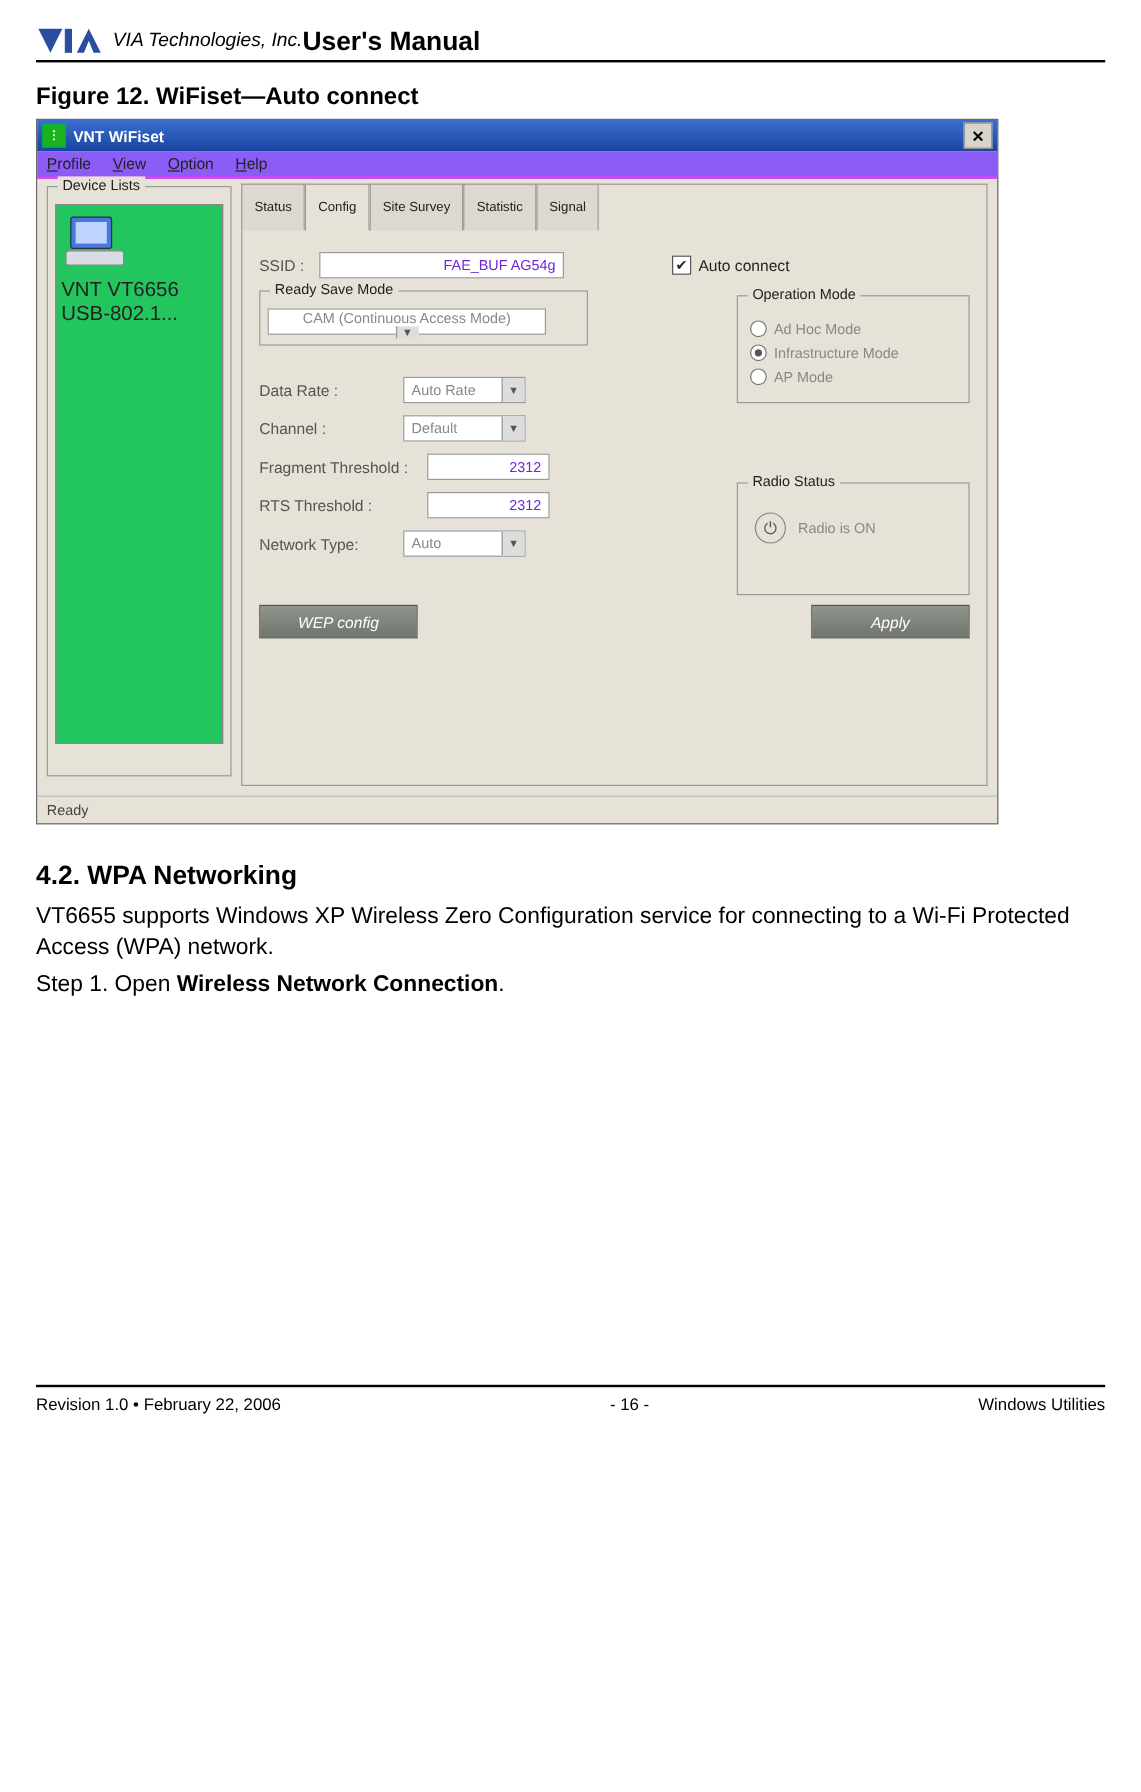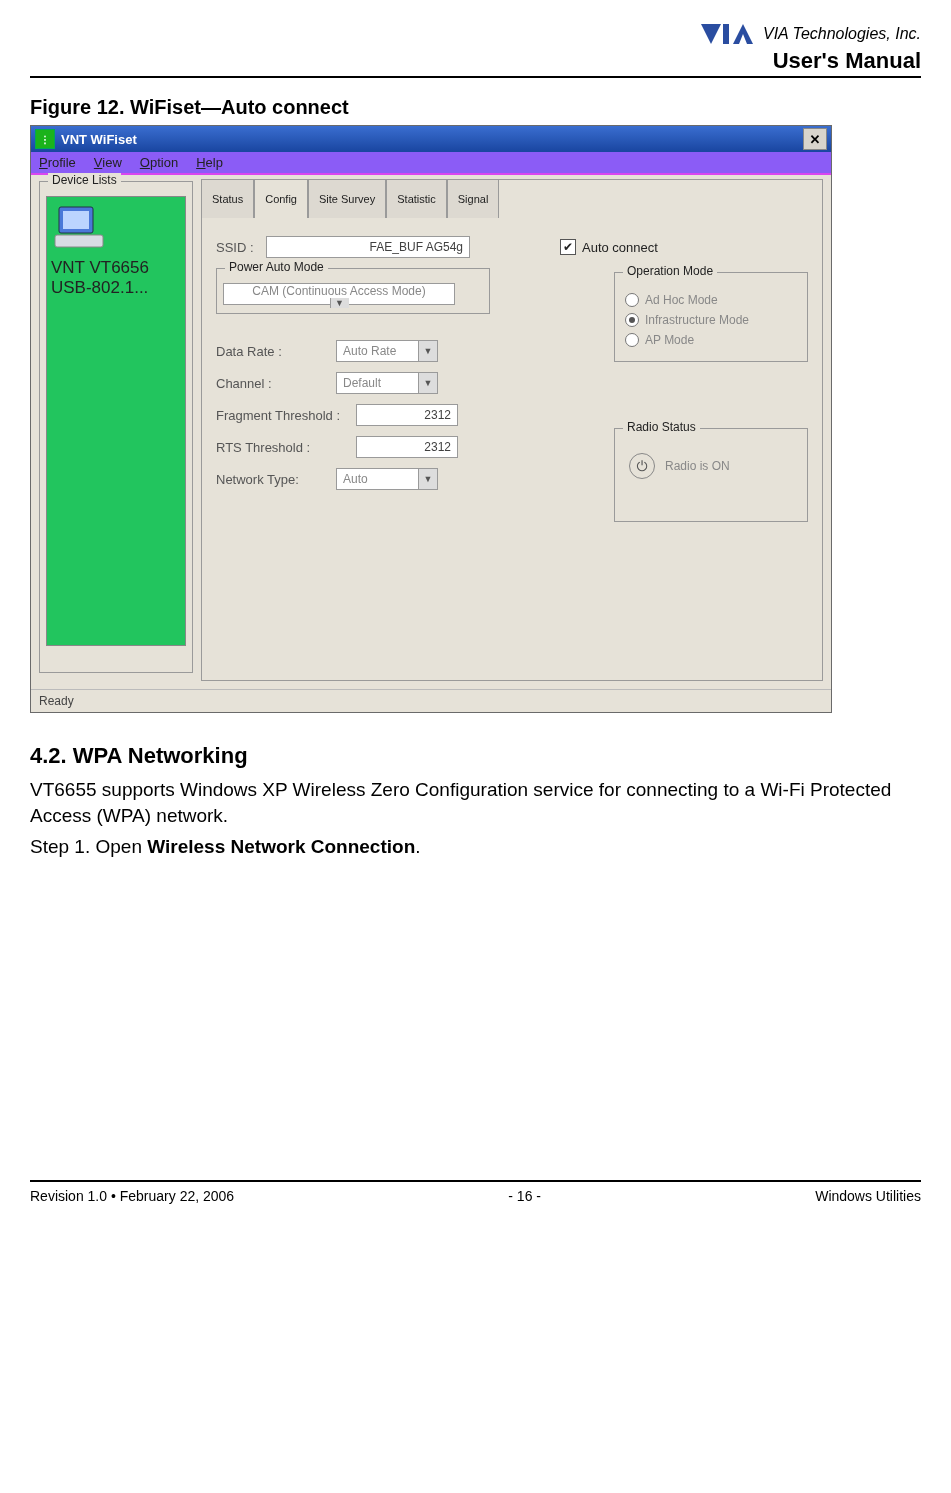--- a/index.html
+++ b/index.html
@@ -11,21 +11,20 @@
   }
   .page {
     padding: 20px 30px;
     box-sizing: border-box;
   }
   .header-row {
     display: flex;
     align-items: flex-end;
     border-bottom: 2px solid #000;
     padding-bottom: 2px;
-    flex-direction: column;
   }
   .logo-wrap {
     display: flex;
     align-items: center;
     gap: 4px;
   }
   .logo-svg { width: 60px; height: 28px; }
   .company { font-size: 16px; font-style: italic; }
   .manual-title { font-size: 22px; font-weight: bold; }
   .fig-caption { font-size: 20px; font-weight: bold; margin: 18px 0 6px; }
@@ -109,21 +108,21 @@
     height: 430px;
     position:relative;
   }
   .row { display:flex; align-items:center; margin-bottom: 10px; }
   .lbl { width: 120px; color:#555; font-size:13px;}
   .txt {
     border:1px solid #9a9a9a;
     height: 20px; line-height:20px;
     background:#fff;
     padding: 0 6px;
-    font-size:12px; color:#404040;
+    font-size:12px; color:#6d28d9;
   }
   .ssid-field { width: 190px; text-align:right; }
   .chk {
     width:14px;height:14px;border:1px solid #555;display:inline-flex;align-items:center;justify-content:center;background:#fff;margin-right:6px;font-size:12px;
   }
   .opbox { position:absolute; top: 54px; right: 14px; width: 180px; padding-bottom:8px;}
   .radio {
     display:flex;align-items:center;margin:6px 4px;color:#888;font-size:12px;
   }
   .radio .dot {
@@ -224,21 +223,21 @@
 
           <div class="row">
             <div class="lbl" style="width:50px;">SSID :</div>
             <div class="txt ssid-field">FAE_BUF AG54g</div>
             <div style="width:90px;"></div>
             <span class="chk">✔</span>
             <span>Auto connect</span>
           </div>
 
           <div class="groupbox psm">
-            <div class="legend">Power Auto Mode</div>
+            <div class="legend">Ready Save Mode</div>
             <div class="combo" style="width:230px;flex-direction:column;">
               <div class="ctext">CAM (Continuous Access Mode)</div>
               <div class="arrow">▼</div>
             </div>
           </div>
 
           <div class="groupbox opbox">
             <div class="legend">Operation Mode</div>
             <div class="radio">
               <span class="dot"></span>
@@ -287,20 +286,24 @@
           </div>
 
           <div class="groupbox radiostatus">
             <div class="legend">Radio Status</div>
             <div class="rs-row">
               <div class="rs-icon">⏻</div>
               <span>Radio is ON</span>
             </div>
           </div>
 
+          <div class="btn-row">
+            <div class="btn">WEP config</div>
+            <div class="btn">Apply</div>
+          </div>
 
         </div>
       </div>
     </div>
     <div class="statusbar">Ready</div>
   </div>
 
   <div class="section-head">4.2. WPA Networking</div>
   <div class="body-text">VT6655 supports Windows XP Wireless Zero Configuration service for connecting to a Wi-Fi Protected Access (WPA) network.</div>
   <div class="body-text">

